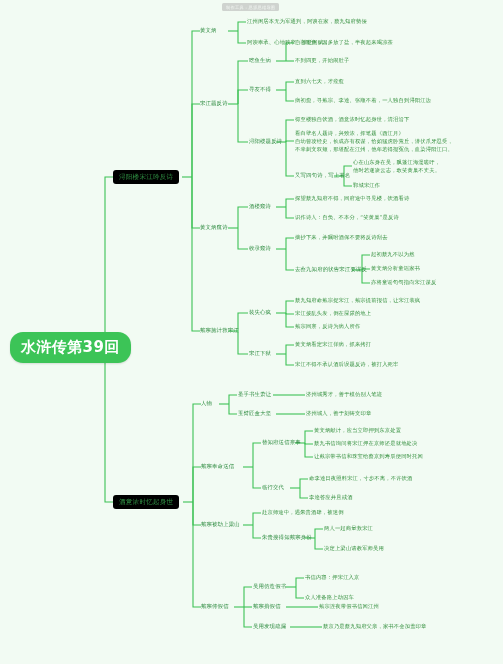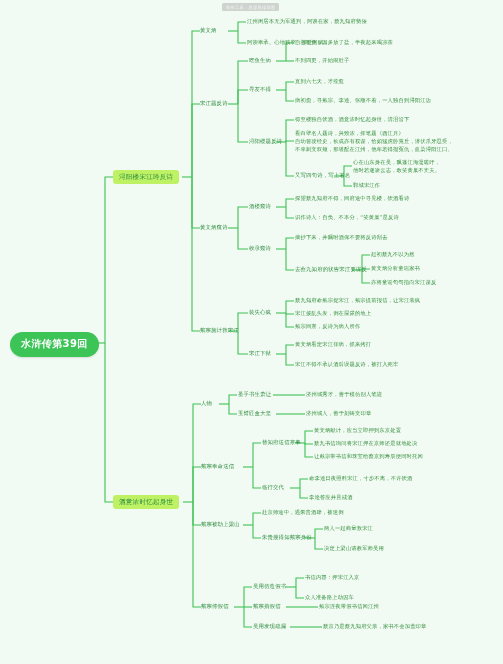--- a/index.html
+++ b/index.html
@@ -15,27 +15,27 @@
   
   #wires{position:absolute;left:0;top:0;width:503px;height:664px;}
   #wires path{fill:none;stroke:#3cc254;stroke-width:1.1;}
 
   
   .node{position:absolute;white-space:pre;line-height:1.25;}
 
   .root{
     background:#3cc457;color:#ffffff;
     border-radius:13px;
-    font-size:10px;font-weight:bold;
+    font-size:15px;font-weight:bold;
     padding:6px 11px;
     letter-spacing:.4px;
     box-shadow:0 1px 2px rgba(0,0,0,.12);
   }
   .lvl1{
-    background:#bef264;color:#2f8f43;
+    background:#000000;color:#2f8f43;
     border-radius:3px;
     font-size:6.6px;
     padding:3px 6px;
     letter-spacing:.2px;
   }
   .lvl2{color:#2e8b40;font-size:5.4px;letter-spacing:.15px;}
   .lvl3{color:#2f8c41;font-size:5.4px;letter-spacing:.15px;}
   .leaf{color:#35903f;font-size:5.3px;letter-spacing:.15px;}
   .leaf.multi{line-height:1.5;}
 

